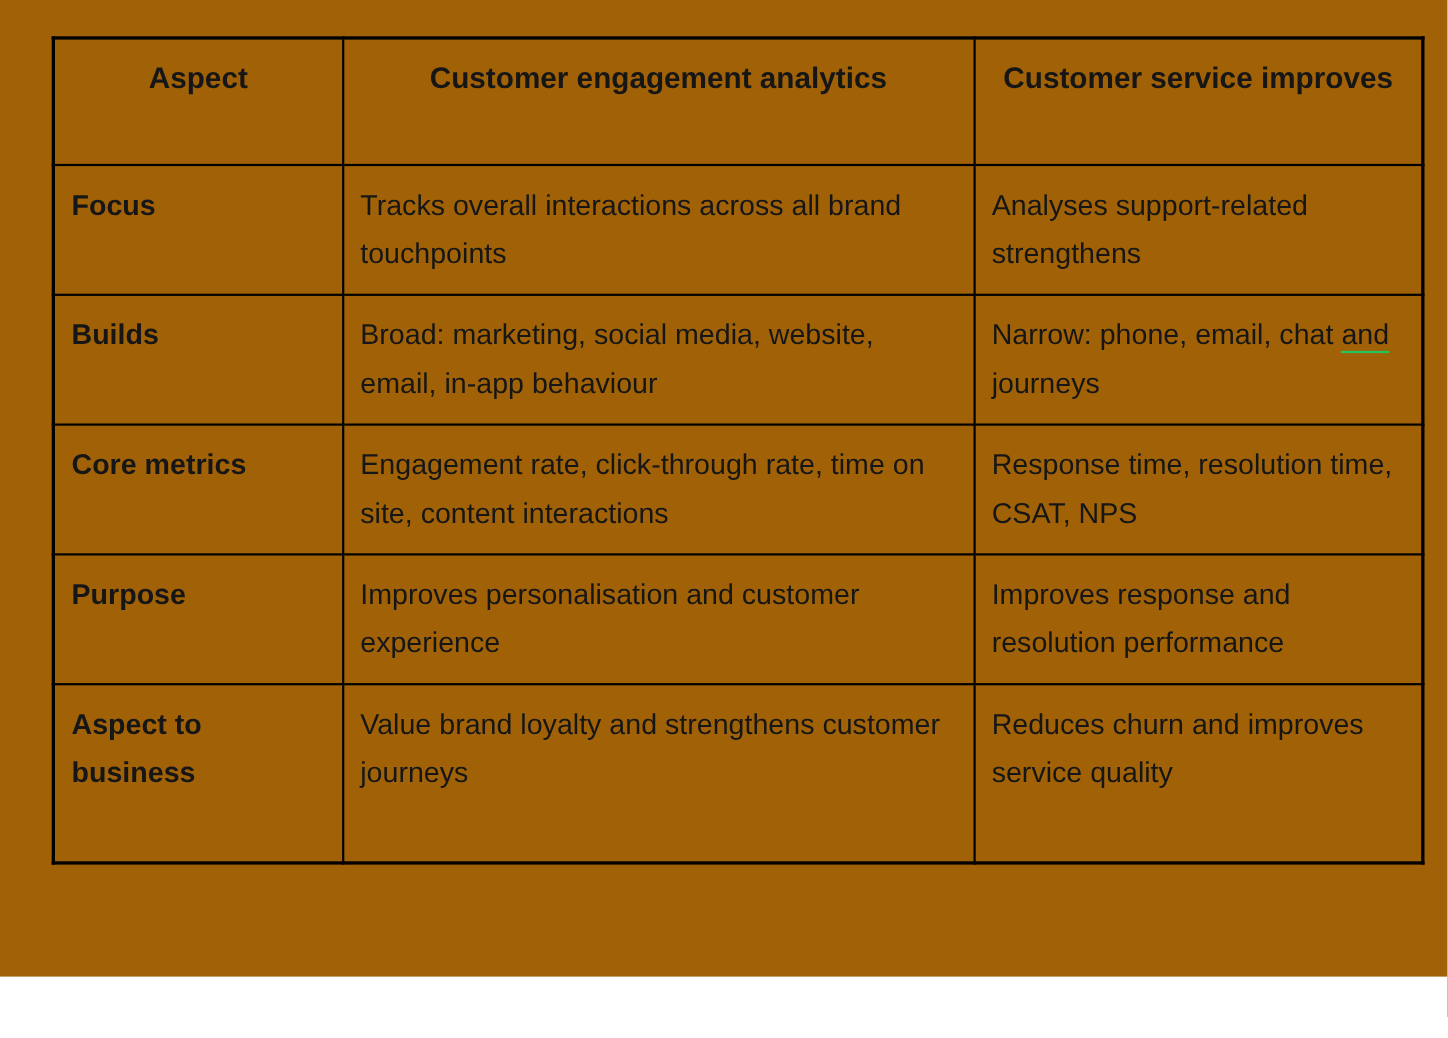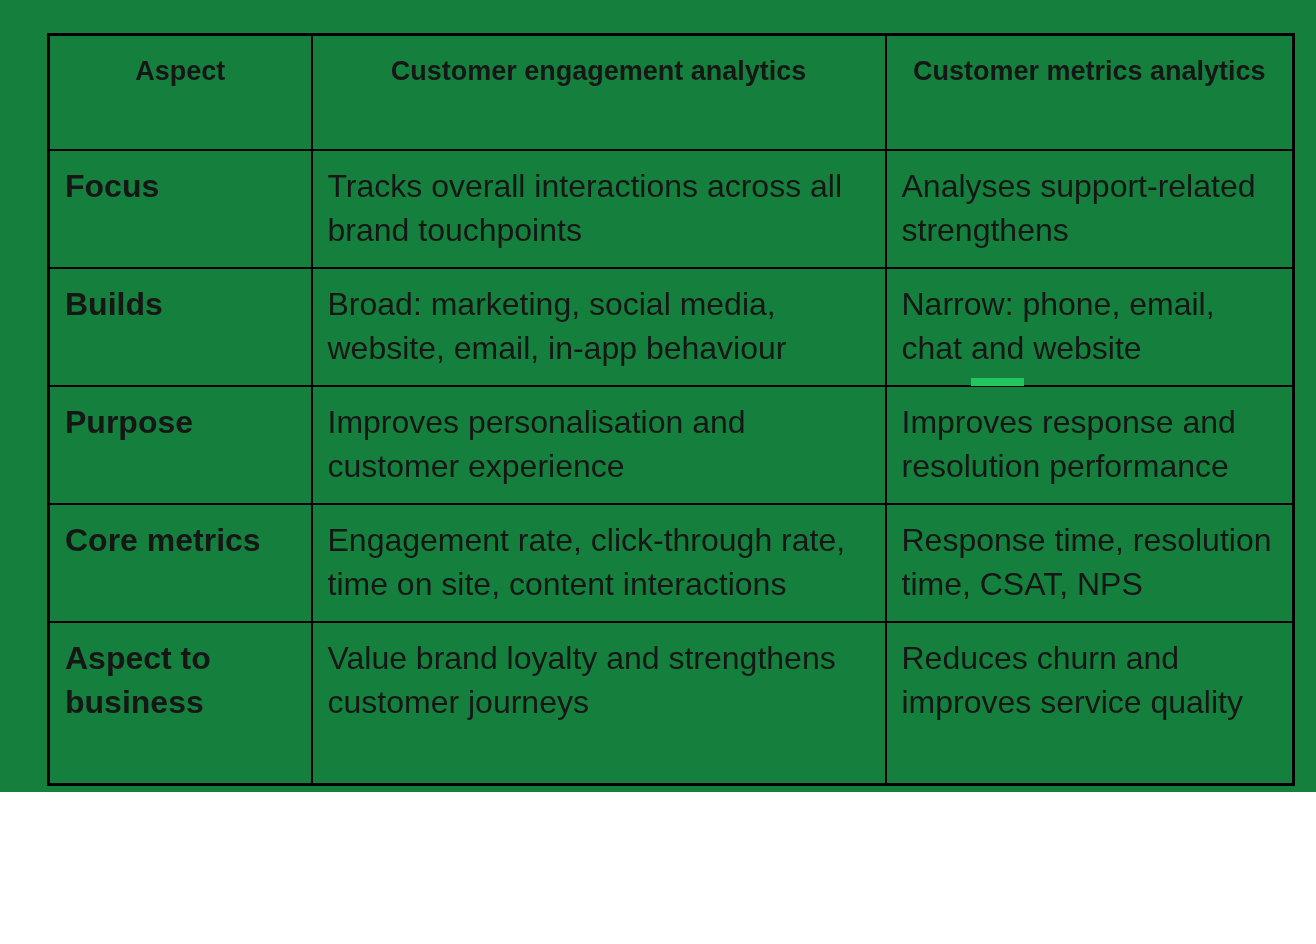--- a/index.html
+++ b/index.html
@@ -5,22 +5,22 @@
   html, body {
     margin: 0;
     padding: 0;
     background: #ffffff;
     font-family: "Liberation Sans", sans-serif;
     color: #161616;
   }
   .page {
     position: relative;
     width: 1316px;
-    height: 792px;
-    background: #15803d;
+    height: 888px;
+    background: #a16207;
     overflow: hidden;
   }
   .table-wrap {
     position: absolute;
     left: 47px;
     top: 33px;
   }
   table.comparison {
     border-collapse: collapse;
     table-layout: fixed;
@@ -40,71 +40,71 @@
   tbody tr { height: 118px; }
   tbody tr:last-child { height: 163px; }
   th {
     font-size: 27px;
     font-weight: bold;
     line-height: 44px;
     text-align: center;
     padding-top: 13px;
   }
   td {
-    font-size: 32px;
+    font-size: 26px;
     font-weight: normal;
     line-height: 44px;
     text-align: left;
   }
   td.aspect-cell {
     font-weight: bold;
   }
   .grammar {
-    border-bottom: 8px solid #22c55e;
-    padding-bottom: 12px;
+    border-bottom: 2px solid #22c55e;
+    padding-bottom: 0;
   }
 </style>
 </head>
 <body>
 
 <div class="page">
   <div class="table-wrap">
     <table class="comparison">
       <colgroup>
         <col class="c-aspect">
         <col class="c-engagement">
         <col class="c-service">
       </colgroup>
       <thead>
         <tr>
           <th>Aspect</th>
           <th>Customer engagement analytics</th>
-          <th>Customer metrics analytics</th>
+          <th>Customer service improves</th>
         </tr>
       </thead>
       <tbody>
         <tr>
           <td class="aspect-cell">Focus</td>
           <td>Tracks overall interactions across all brand touchpoints</td>
           <td>Analyses support-related strengthens</td>
         </tr>
         <tr>
           <td class="aspect-cell">Builds</td>
           <td>Broad: marketing, social media, website, email, in-app behaviour</td>
-          <td><span>Narrow: phone, email, chat </span><span class="grammar">and</span><span> website</span></td>
+          <td><span>Narrow: phone, email, chat </span><span class="grammar">and</span><span> journeys</span></td>
+        </tr>
+        <tr>
+          <td class="aspect-cell">Core metrics</td>
+          <td>Engagement rate, click-through rate, time on site, content interactions</td>
+          <td>Response time, resolution time, CSAT, NPS</td>
         </tr>
         <tr>
           <td class="aspect-cell">Purpose</td>
           <td>Improves personalisation and customer experience</td>
           <td>Improves response and resolution performance</td>
-        </tr>
-        <tr>
-          <td class="aspect-cell">Core metrics</td>
-          <td>Engagement rate, click-through rate, time on site, content interactions</td>
-          <td>Response time, resolution time, CSAT, NPS</td>
         </tr>
         <tr>
           <td class="aspect-cell">Aspect to business</td>
           <td>Value brand loyalty and strengthens customer journeys</td>
           <td>Reduces churn and improves service quality</td>
         </tr>
       </tbody>
     </table>
   </div>
 </div>

